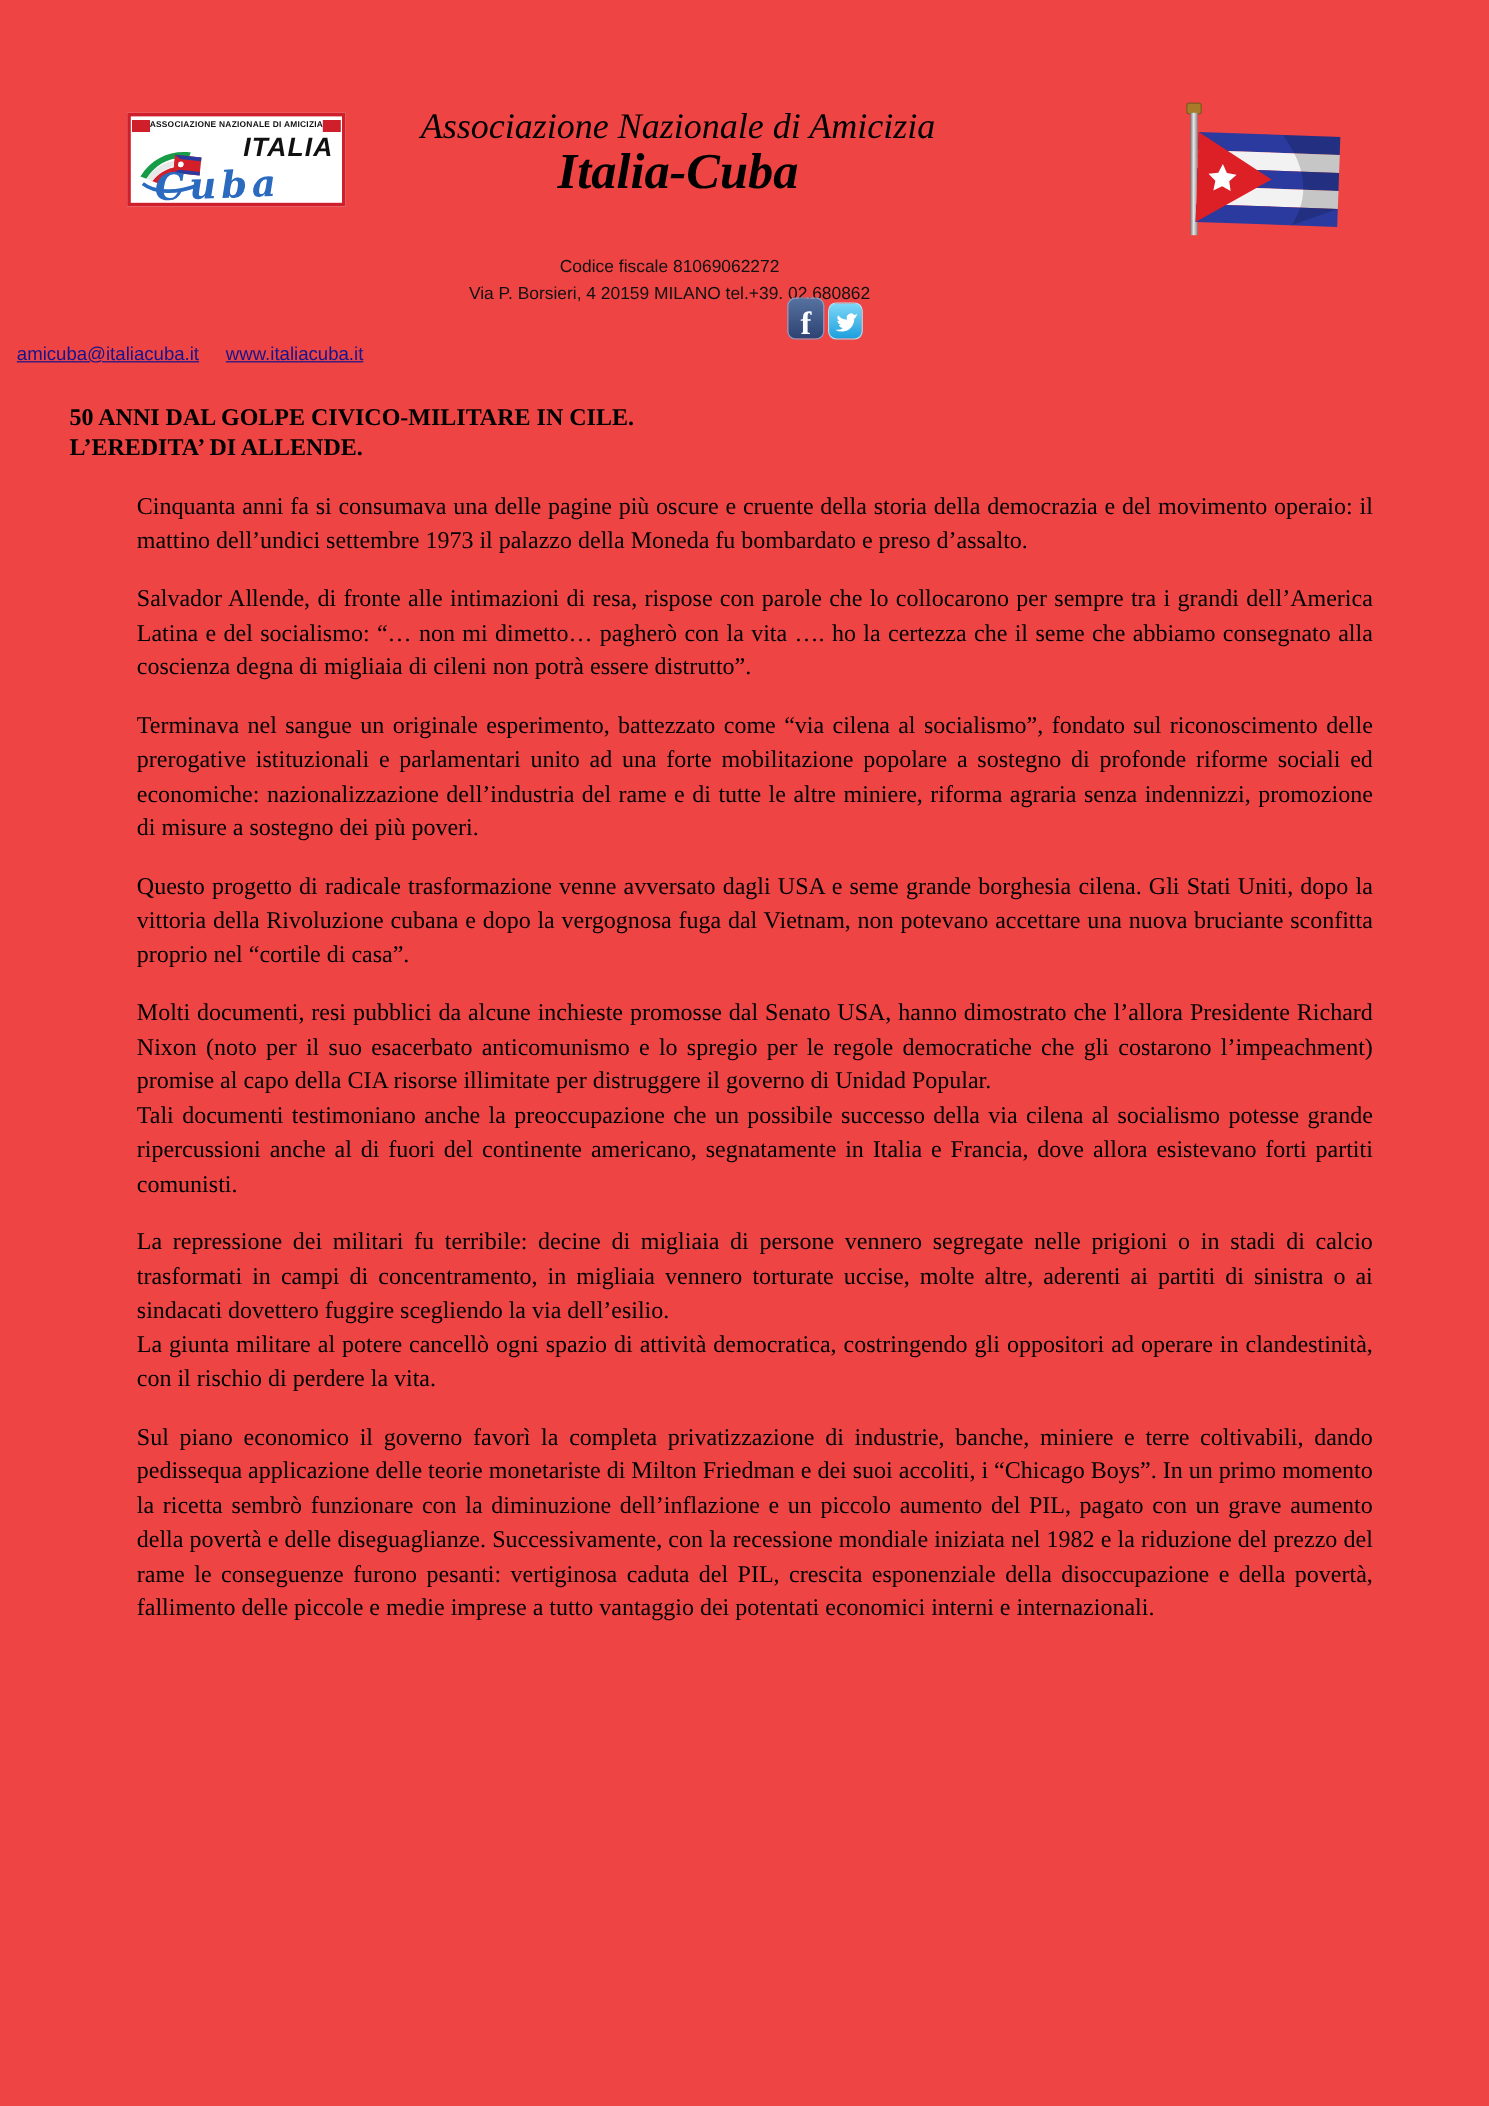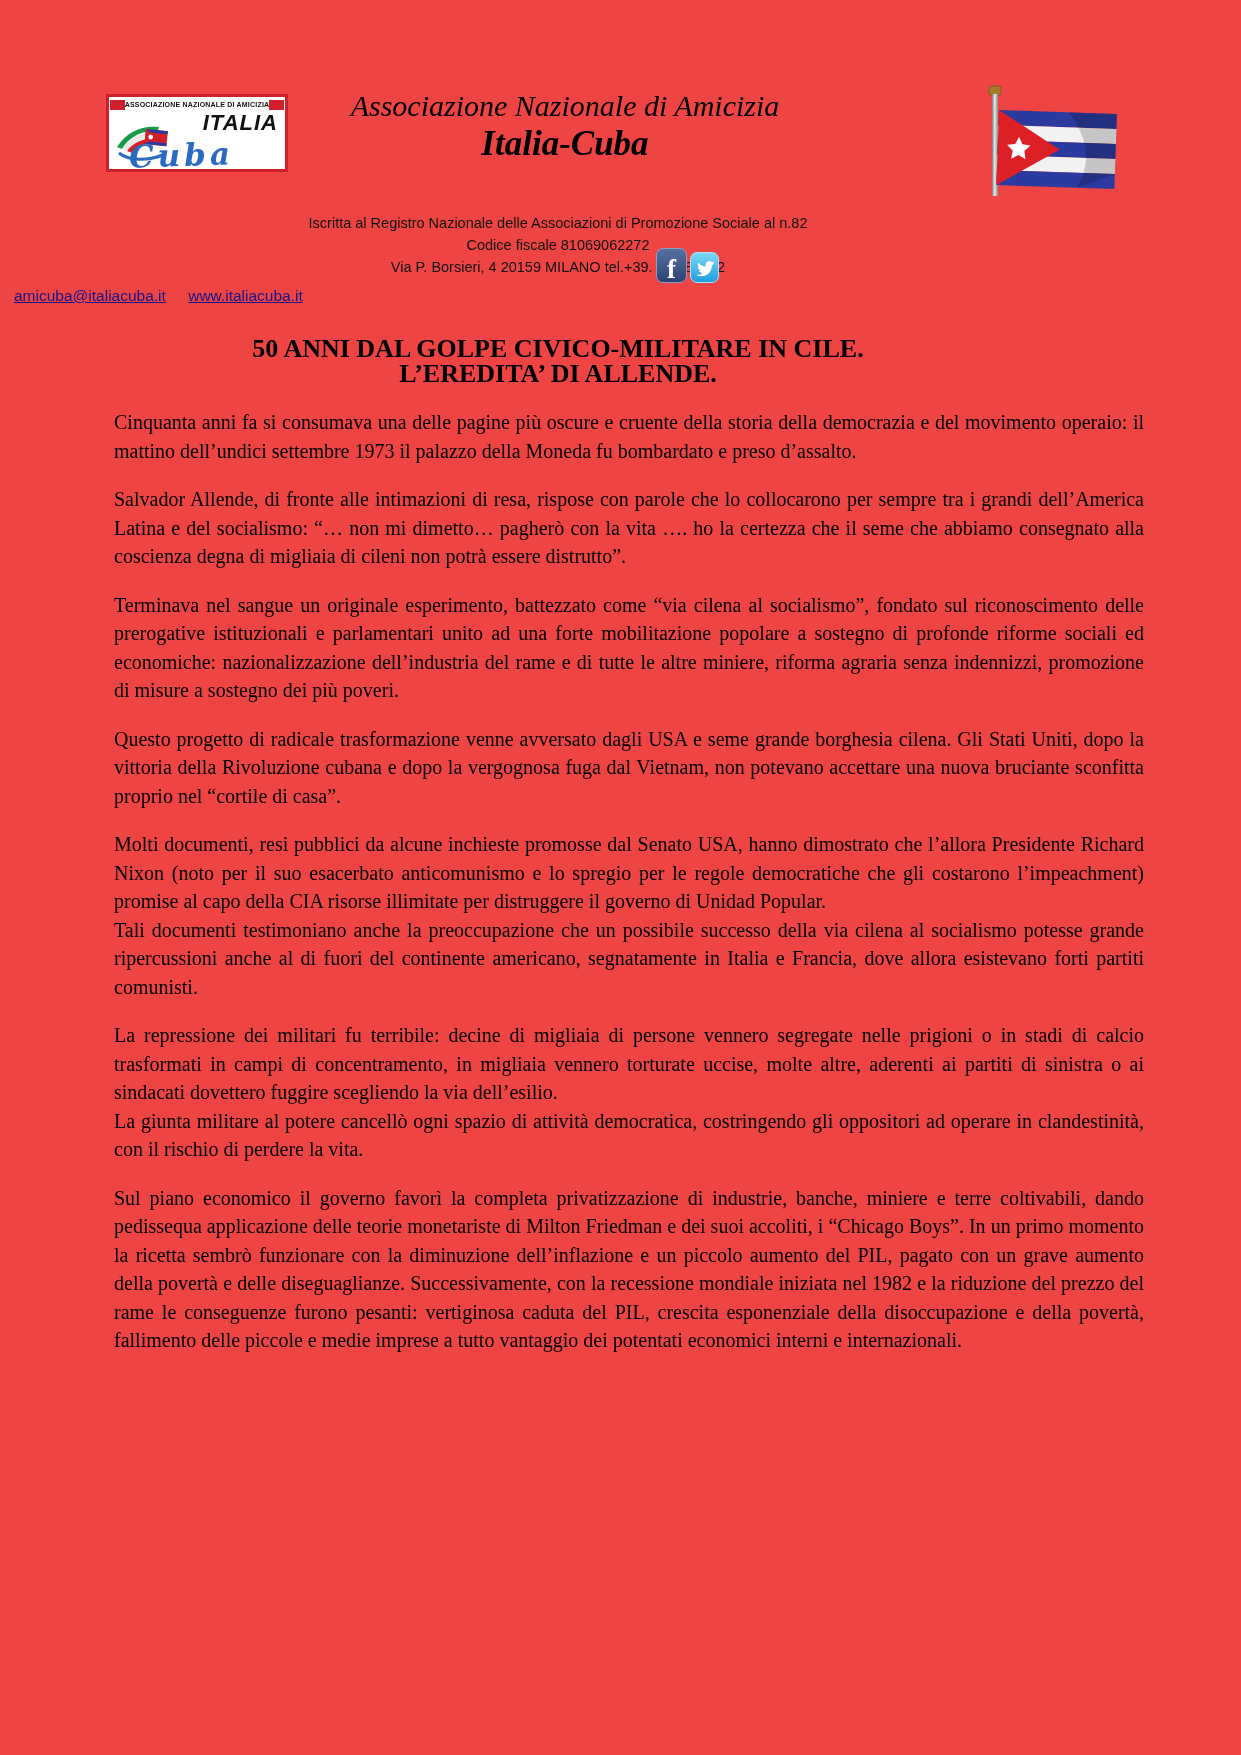--- a/index.html
+++ b/index.html
@@ -57,21 +57,21 @@
 
   
   .org-title{
     position:absolute; left:285px; top:88px; width:560px;
     text-align:center;
   }
   .org-title-line1{
     font-style:italic; font-size:30px; line-height:36px; color:#000;
   }
   .org-title-line2{
-    font-style:italic; font-weight:bold; font-size:35px; line-height:40px; color:#000;
+    font-style:italic; font-weight:bold; font-size:42px; line-height:40px; color:#000;
   }
 
   
   .cuban-flag{ position:absolute; left:975px; top:82px; }
 
   
   .addr{
     position:absolute; left:58px; top:212px; width:1000px;
     text-align:center;
     font-family:"Liberation Sans", sans-serif;
@@ -106,21 +106,21 @@
     width:29px; height:31px; border-radius:7px;
     background:linear-gradient(#7dd7f7,#1d9fdd);
     border:1px solid #aee2f5;
     display:flex; align-items:center; justify-content:center;
     cursor:pointer;
   }
 
   
   .doc-title{
     position:absolute; left:58px; top:336px; width:1000px;
-    text-align:center; font-weight:bold; font-size:26px; line-height:25px;
+    text-align:left; font-weight:bold; font-size:20px; line-height:25px;
     color:#000;
   }
   .body-text{
     position:absolute; left:114px; top:408px; width:1030px;
     font-size:20px; line-height:28.5px;
     text-align:justify; color:#000;
   }
   .body-text p{ margin:0; }
   .body-text p.gap-before{ margin-top:20px; }
 </style>
@@ -177,21 +177,20 @@
         <rect x="0" y="45" width="118" height="15" fill="#f2f2f2"></rect>
         <rect x="0" y="60" width="118" height="15" fill="#2b3a9e"></rect>
         <polygon points="0,0 62,37.5 0,75" fill="#dd1f26"></polygon>
         <path d="M21 26 l3.6 7.4 8.1 1.1 -5.9 5.7 1.4 8 -7.2-3.8 -7.2 3.8 1.4-8 -5.9-5.7 8.1-1.1 Z" fill="#fff"></path>
         <path d="M70 0 C90 25 95 50 80 75 L118 60 L118 0 Z" fill="#000" opacity="0.18"></path>
       </g>
     </svg>
   </span>
 
   <div class="addr">
-    <div>Iscritta al Registro Nazionale delle Associazioni di Promozione Sociale al  n.82</div>
     <div>Codice fiscale 81069062272</div>
     <div>Via P. Borsieri, 4 20159 MILANO tel.+39. 02.680862</div>
   </div>
 
   <div class="links-row">
     <a class="doc-link">amicuba@italiacuba.it</a>
     <a class="doc-link">www.italiacuba.it</a>
   </div>
 
   <span class="fb-icon">

